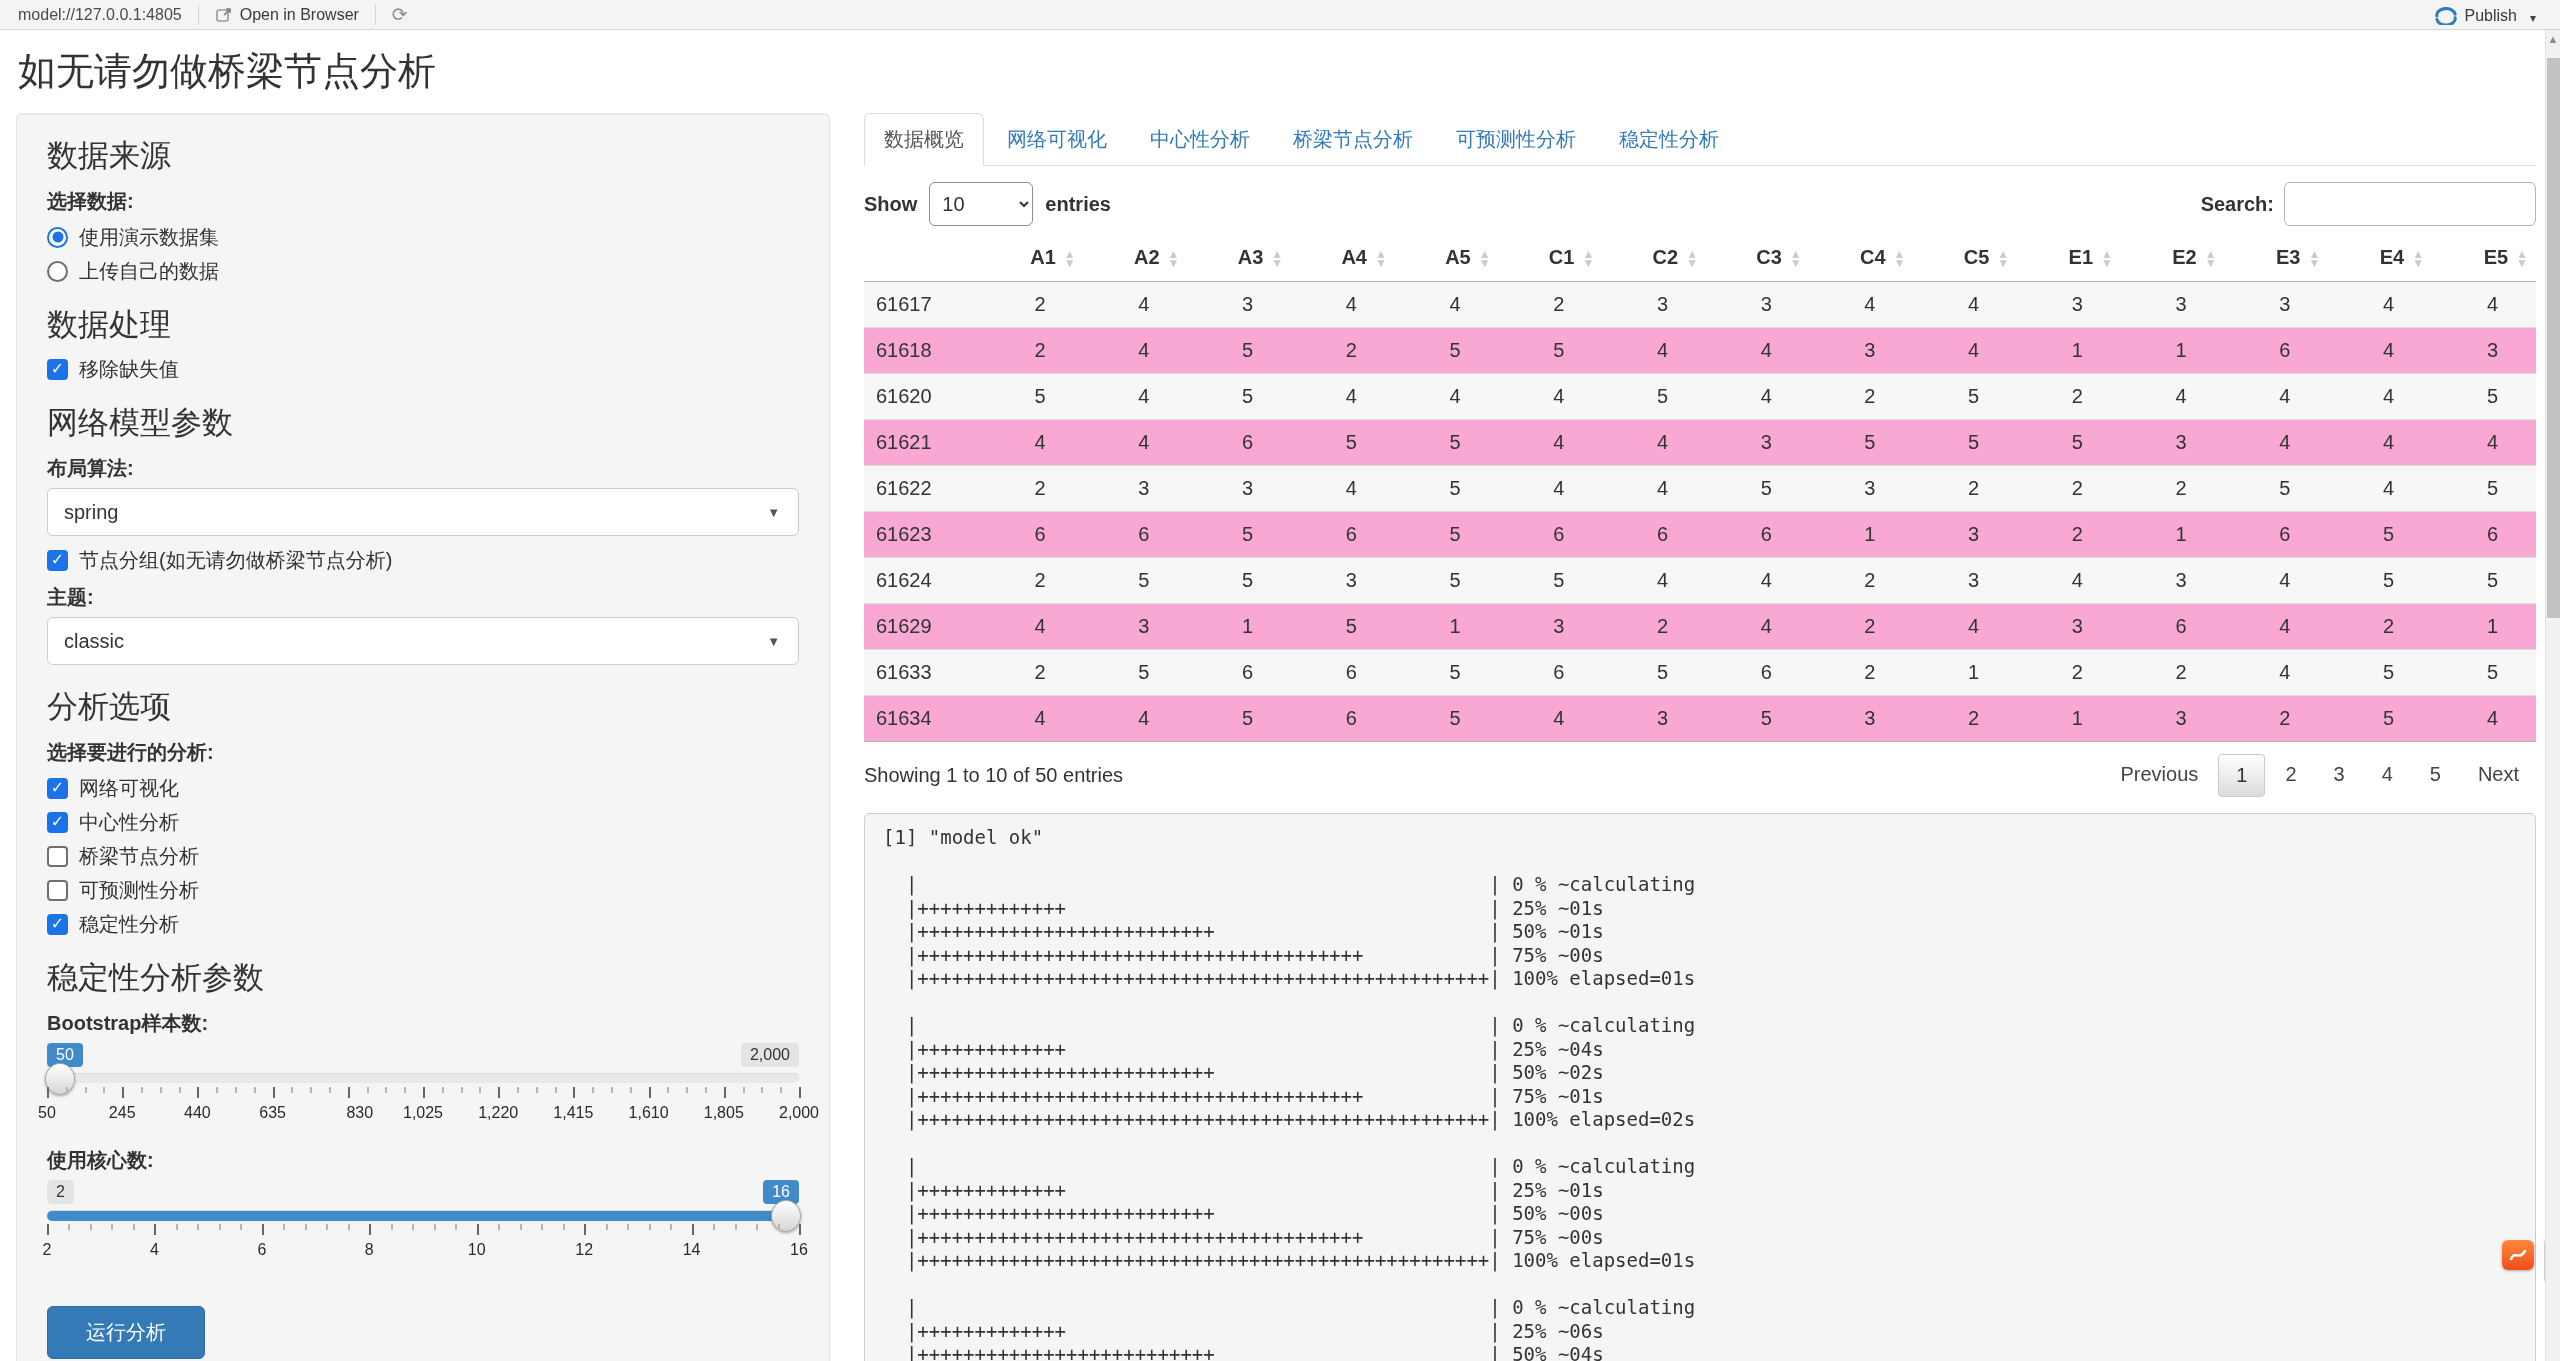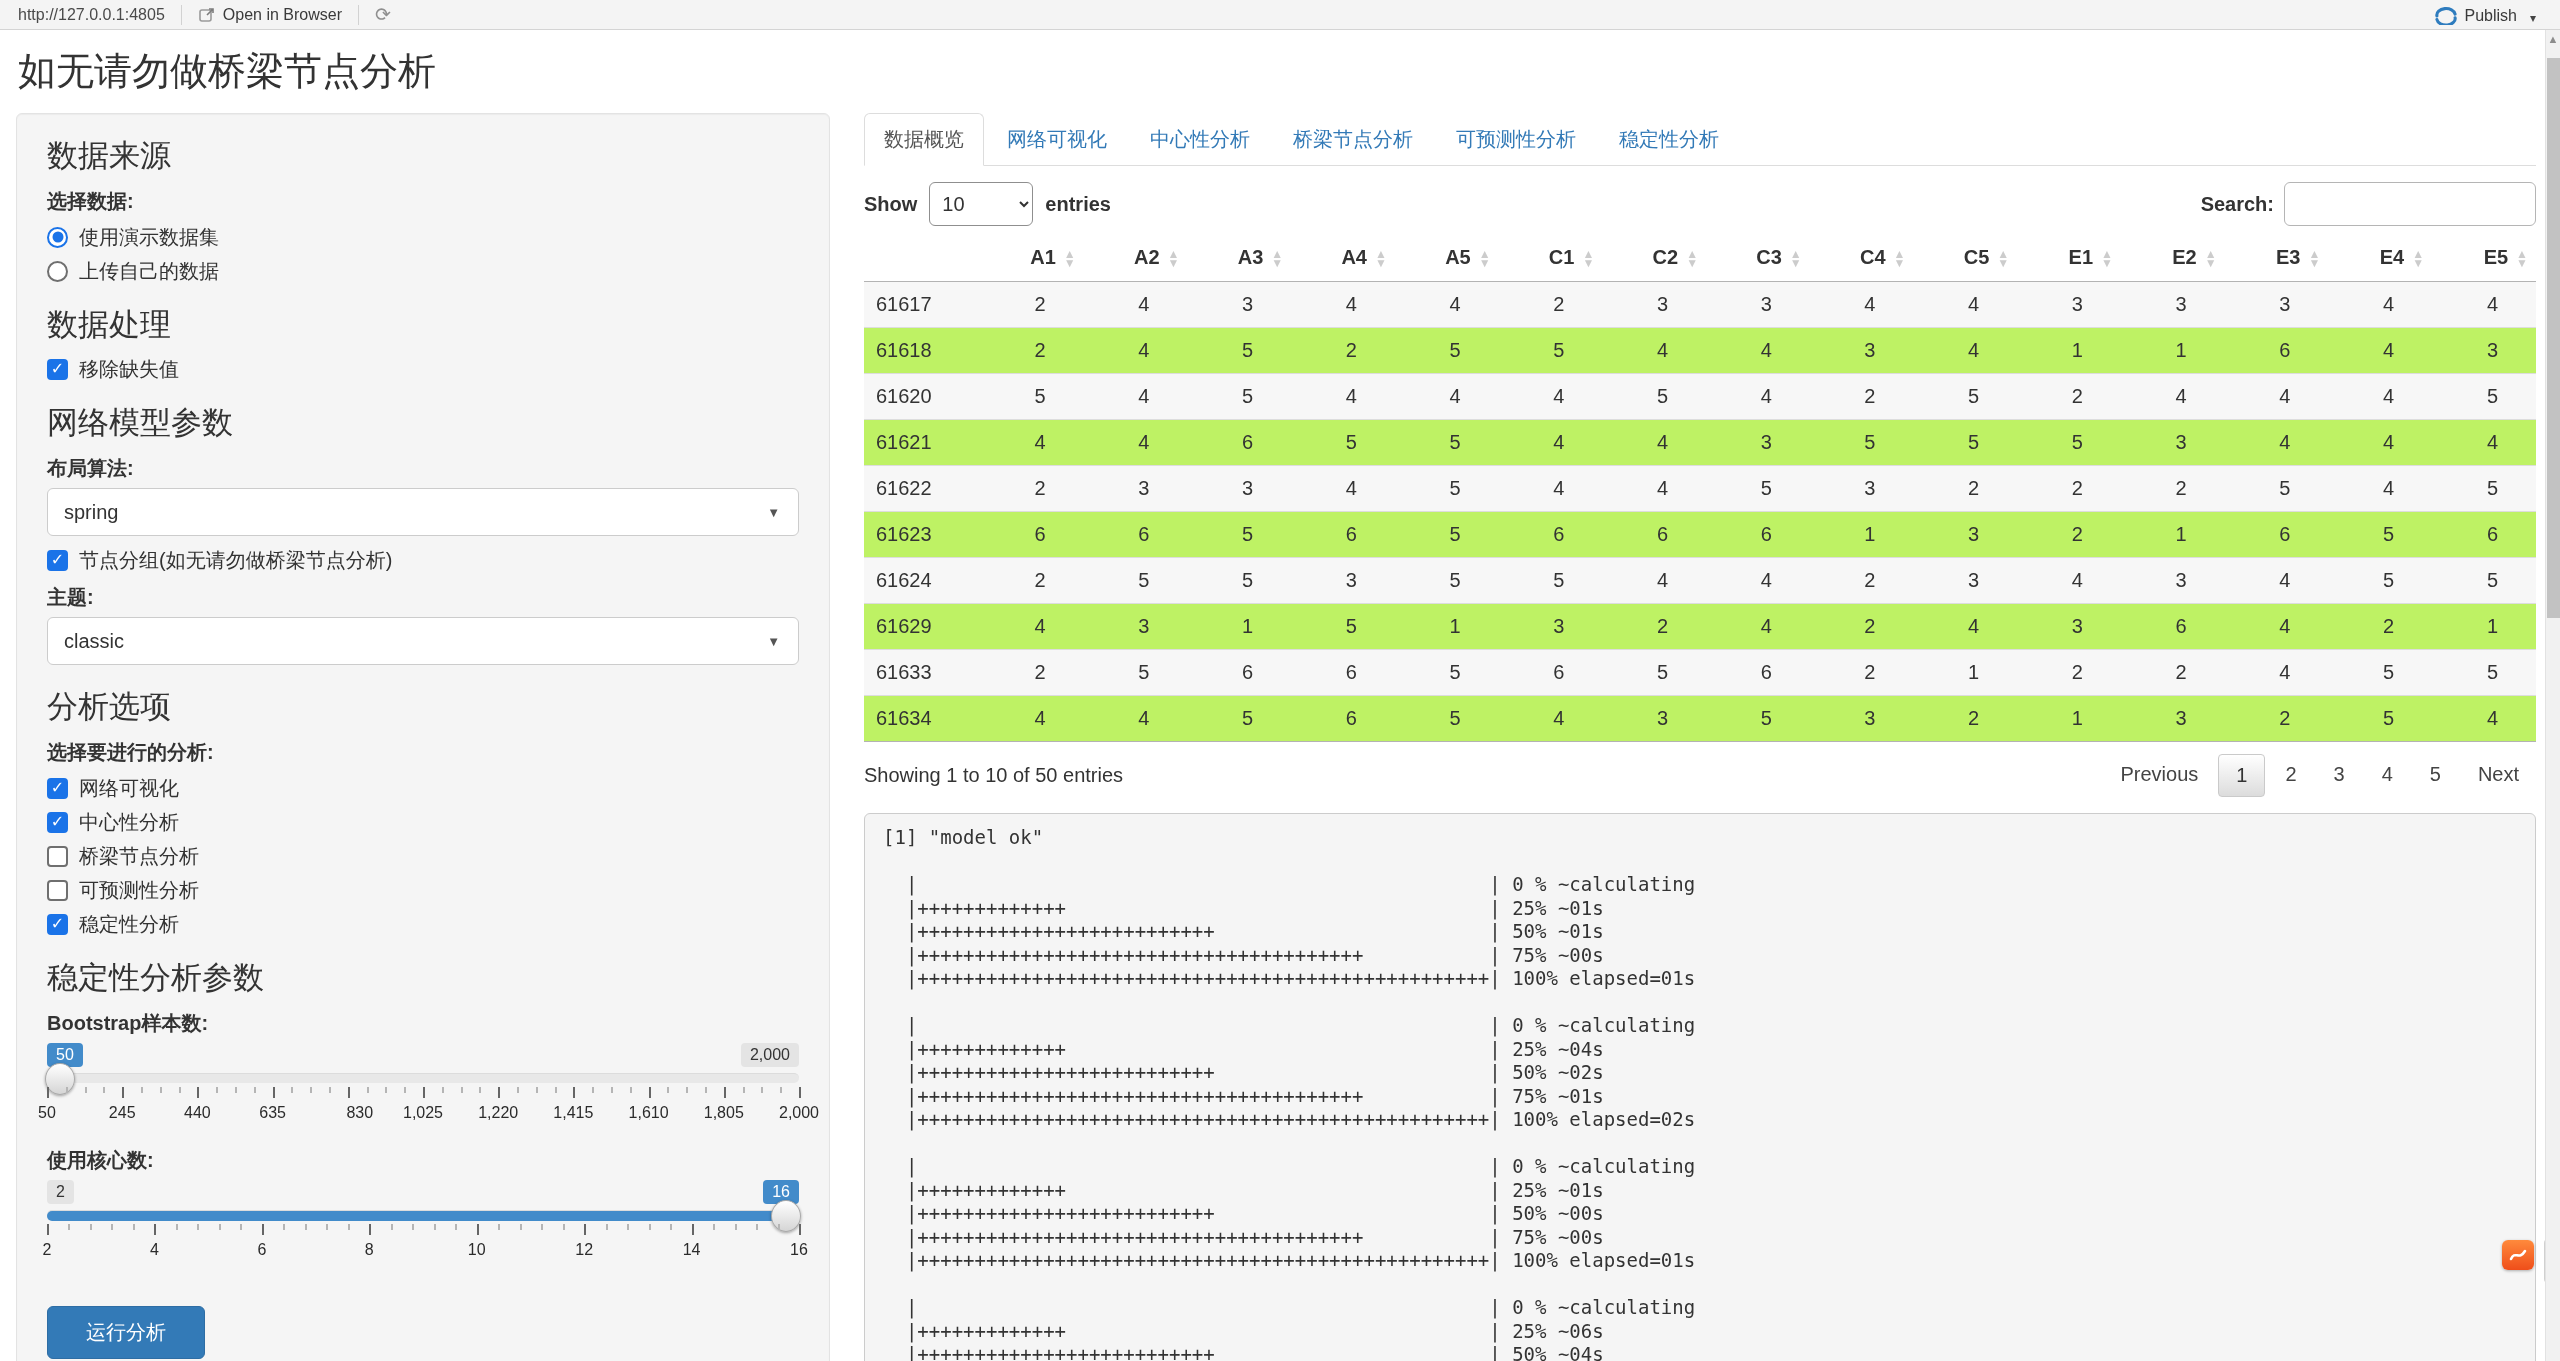--- a/index.html
+++ b/index.html
@@ -93,21 +93,21 @@
     border:1px solid #8f8f8f; border-radius:6px; background:#fff; padding:0 8px;
     font-family:"Liberation Sans", sans-serif; }
   .search-input { height:44px; width:252px; margin-left:10px; border:1px solid #b5b5b5;
     border-radius:6px; font-size:20px; padding:0 10px; background:#fff; }
   table.dt { width:100%; border-collapse:collapse; table-layout:fixed; }
   table.dt thead th { font-size:20px; font-weight:700; color:#333; text-align:right;
     padding:10px 8px 12px; border-bottom:1px solid #b3b3b3; cursor:pointer; }
   table.dt thead th.rowid-h { width:116px; }
   table.dt td { font-size:20px; color:#333; text-align:right; padding:11px 38px 11px 8px; }
   table.dt td.rowid { text-align:left; padding-left:12px; }
-  table.dt tbody tr { border-bottom:1px solid #ddd; background:#bef264; }
+  table.dt tbody tr { border-bottom:1px solid #ddd; background:#f9a8d4; }
   table.dt tbody tr:nth-child(odd) { background:#f7f7f7; }
   table.dt tbody tr:last-child { border-bottom:1px solid #b3b3b3; }
   .sorticons { display:inline-block; vertical-align:middle; margin-left:8px; color:#ccc;
     font-size:12px; line-height:9px; text-align:center; }
   .sorticons div { height:9px; }
   .dt-footer { display:flex; justify-content:space-between; align-items:center; margin-top:12px; }
   .dt-info { font-size:20px; color:#333; }
   .pagination { display:flex; }
   .pg-item { display:inline-block; padding:9px 17px; margin-left:3px; font-size:20px; color:#444; cursor:pointer; }
   .pg-item.current { border:1px solid #cacaca; border-radius:4px;
@@ -129,21 +129,21 @@
     box-shadow:0 1px 3px rgba(0,0,0,.3); }
   .float-handle { position:absolute; right:0; top:1238px; width:16px; height:46px;
     background:#ececec; border:1px solid #d0d0d0; border-right:none; border-radius:5px 0 0 5px;
     display:flex; flex-direction:column; align-items:center; justify-content:space-evenly;
     color:#8a8a8a; font-size:10px; cursor:pointer; }
 </style>
 </head>
 <body>
 
 <div class="toolbar">
-  <span>http://127.0.0.1:4805</span>
+  <span>model://127.0.0.1:4805</span>
   <span class="sep"></span>
   <span class="tb-btn">
     <svg width="18" height="18" viewBox="0 0 18 18">
       <rect x="2" y="4" width="11" height="11" rx="2" fill="none" stroke="#9a9a9a" stroke-width="1.6"></rect>
       <path d="M9 9 L15 3 M11 3 h4 v4" fill="none" stroke="#7c7c7c" stroke-width="1.6"></path>
     </svg>
     <span>Open in Browser</span>
   </span>
   <span class="sep"></span>
   <span class="tb-btn">

